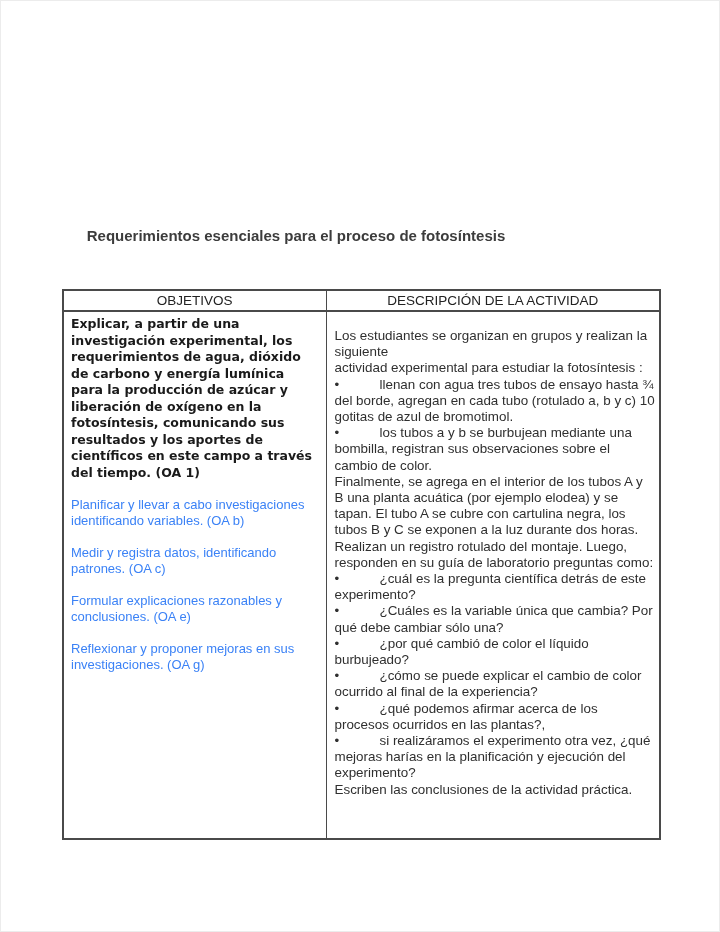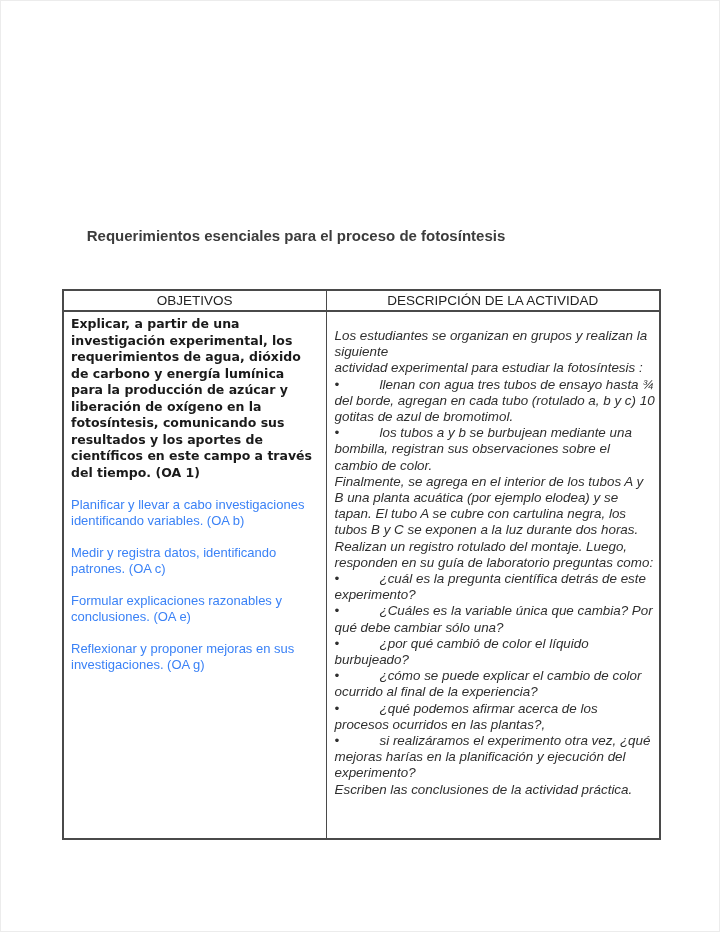--- a/index.html
+++ b/index.html
@@ -99,21 +99,21 @@
     height: 16px;
   }
   .content-table td {
     border: 1px solid #4A4A4A;
     vertical-align: top;
   }
   .col-objectives { width: 263px; }
   .col-description { width: 334px; }
 
   td.objectives-cell { padding: 4px 8px 20px 7px; }
-  td.description-cell { padding: 16px 4px 40px 8px; font-style: italic; }
+  td.description-cell { padding: 16px 4px 40px 8px; }
 
   .obj-main {
     font-family: "DejaVu Sans", sans-serif;
     font-weight: bold;
     font-size: 12.5px;
     line-height: 16.5px;
     color: #1A1A1A;
     margin: 0 0 16px 0;
   }
   .skill {

